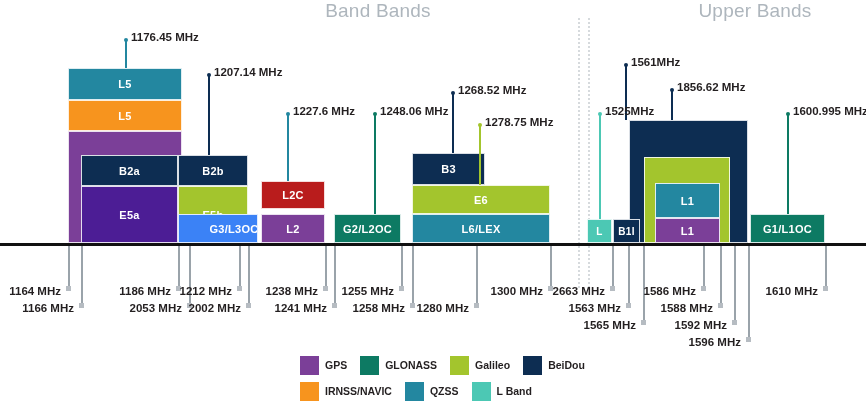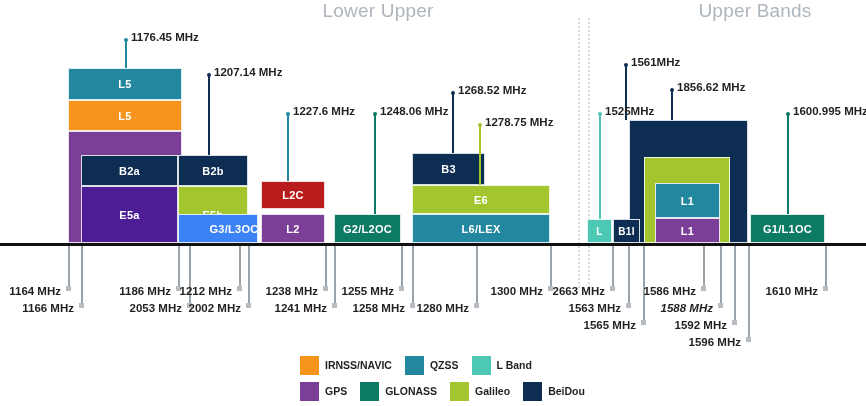--- a/index.html
+++ b/index.html
@@ -70,21 +70,21 @@
   .legrow{ display:flex; align-items:center; height:26px; }
   .legitem{ display:flex; align-items:center; margin-right:13px; }
   .legsw{ width:19px; height:19px; margin-right:6px; }
   .legtx{ font-size:10.5px; font-weight:bold; color:#231f20; white-space:nowrap; }
 </style>
 </head>
 <body>
 
 <div id="stage">
   <div id="headers">
-      <div class="section-title" style="left: 258px; width: 240px; text-align: center; color: rgb(174, 182, 189);">Lower Upper</div>
+      <div class="section-title" style="left: 258px; width: 240px; text-align: center; color: rgb(174, 182, 189);">Band Bands</div>
       <div class="section-title" style="left: 645px; width: 220px; text-align: center; color: rgb(174, 182, 189);">Upper Bands</div>
     </div>
   <div id="dividers">
       <div class="divider" style="left: 578px; top: 18px; height: 270px; border-left-color: rgb(214, 218, 221);"></div>
       <div class="divider" style="left: 588px; top: 18px; height: 270px; border-left-color: rgb(214, 218, 221);"></div>
     </div>
   <div id="bands">
       <div class="band" style="left: 68px; top: 68px; width: 114px; height: 32px; background: rgb(35, 135, 160); z-index: 10;">
         <span>L5</span>
       </div>
@@ -281,65 +281,65 @@
         <div class="lbl" style="color: rgb(35, 31, 32);">1565 MHz</div>
       </div>
       <div class="bottick" style="left: 703px; top: 246px; height: 43px;">
         <div class="stem" style="background: rgb(154, 163, 170);"></div>
         <div class="sq" style="background: rgb(182, 188, 194);"></div>
         <div class="lbl" style="color: rgb(35, 31, 32);">1586 MHz</div>
       </div>
       <div class="bottick" style="left: 720px; top: 246px; height: 60px;">
         <div class="stem" style="background: rgb(154, 163, 170);"></div>
         <div class="sq" style="background: rgb(182, 188, 194);"></div>
-        <div class="lbl" style="color: rgb(35, 31, 32); font-style: italic;">1588 MHz</div>
+        <div class="lbl" style="color: rgb(35, 31, 32);">1588 MHz</div>
       </div>
       <div class="bottick" style="left: 734px; top: 246px; height: 77px;">
         <div class="stem" style="background: rgb(154, 163, 170);"></div>
         <div class="sq" style="background: rgb(182, 188, 194);"></div>
         <div class="lbl" style="color: rgb(35, 31, 32);">1592 MHz</div>
       </div>
       <div class="bottick" style="left: 748px; top: 246px; height: 94px;">
         <div class="stem" style="background: rgb(154, 163, 170);"></div>
         <div class="sq" style="background: rgb(182, 188, 194);"></div>
         <div class="lbl" style="color: rgb(35, 31, 32);">1596 MHz</div>
       </div>
       <div class="bottick" style="left: 825px; top: 246px; height: 43px;">
         <div class="stem" style="background: rgb(154, 163, 170);"></div>
         <div class="sq" style="background: rgb(182, 188, 194);"></div>
         <div class="lbl" style="color: rgb(35, 31, 32);">1610 MHz</div>
       </div>
     </div>
   <div id="legend">
       <div class="legrow">
         <div class="legitem">
+          <span class="legsw" style="background: rgb(123, 63, 152);"></span>
+          <span class="legtx">GPS</span>
+        </div>
+        <div class="legitem">
+          <span class="legsw" style="background: rgb(13, 122, 99);"></span>
+          <span class="legtx">GLONASS</span>
+        </div>
+        <div class="legitem">
+          <span class="legsw" style="background: rgb(163, 197, 45);"></span>
+          <span class="legtx">Galileo</span>
+        </div>
+        <div class="legitem">
+          <span class="legsw" style="background: rgb(13, 45, 82);"></span>
+          <span class="legtx">BeiDou</span>
+        </div>
+      </div>
+      <div class="legrow">
+        <div class="legitem">
           <span class="legsw" style="background: rgb(247, 148, 30);"></span>
           <span class="legtx">IRNSS/NAVIC</span>
         </div>
         <div class="legitem">
           <span class="legsw" style="background: rgb(35, 135, 160);"></span>
           <span class="legtx">QZSS</span>
         </div>
         <div class="legitem">
           <span class="legsw" style="background: rgb(76, 200, 180);"></span>
           <span class="legtx">L Band</span>
         </div>
       </div>
-      <div class="legrow">
-        <div class="legitem">
-          <span class="legsw" style="background: rgb(123, 63, 152);"></span>
-          <span class="legtx">GPS</span>
-        </div>
-        <div class="legitem">
-          <span class="legsw" style="background: rgb(13, 122, 99);"></span>
-          <span class="legtx">GLONASS</span>
-        </div>
-        <div class="legitem">
-          <span class="legsw" style="background: rgb(163, 197, 45);"></span>
-          <span class="legtx">Galileo</span>
-        </div>
-        <div class="legitem">
-          <span class="legsw" style="background: rgb(13, 45, 82);"></span>
-          <span class="legtx">BeiDou</span>
-        </div>
-      </div>
     </div>
 </div>
 
 </body></html>

